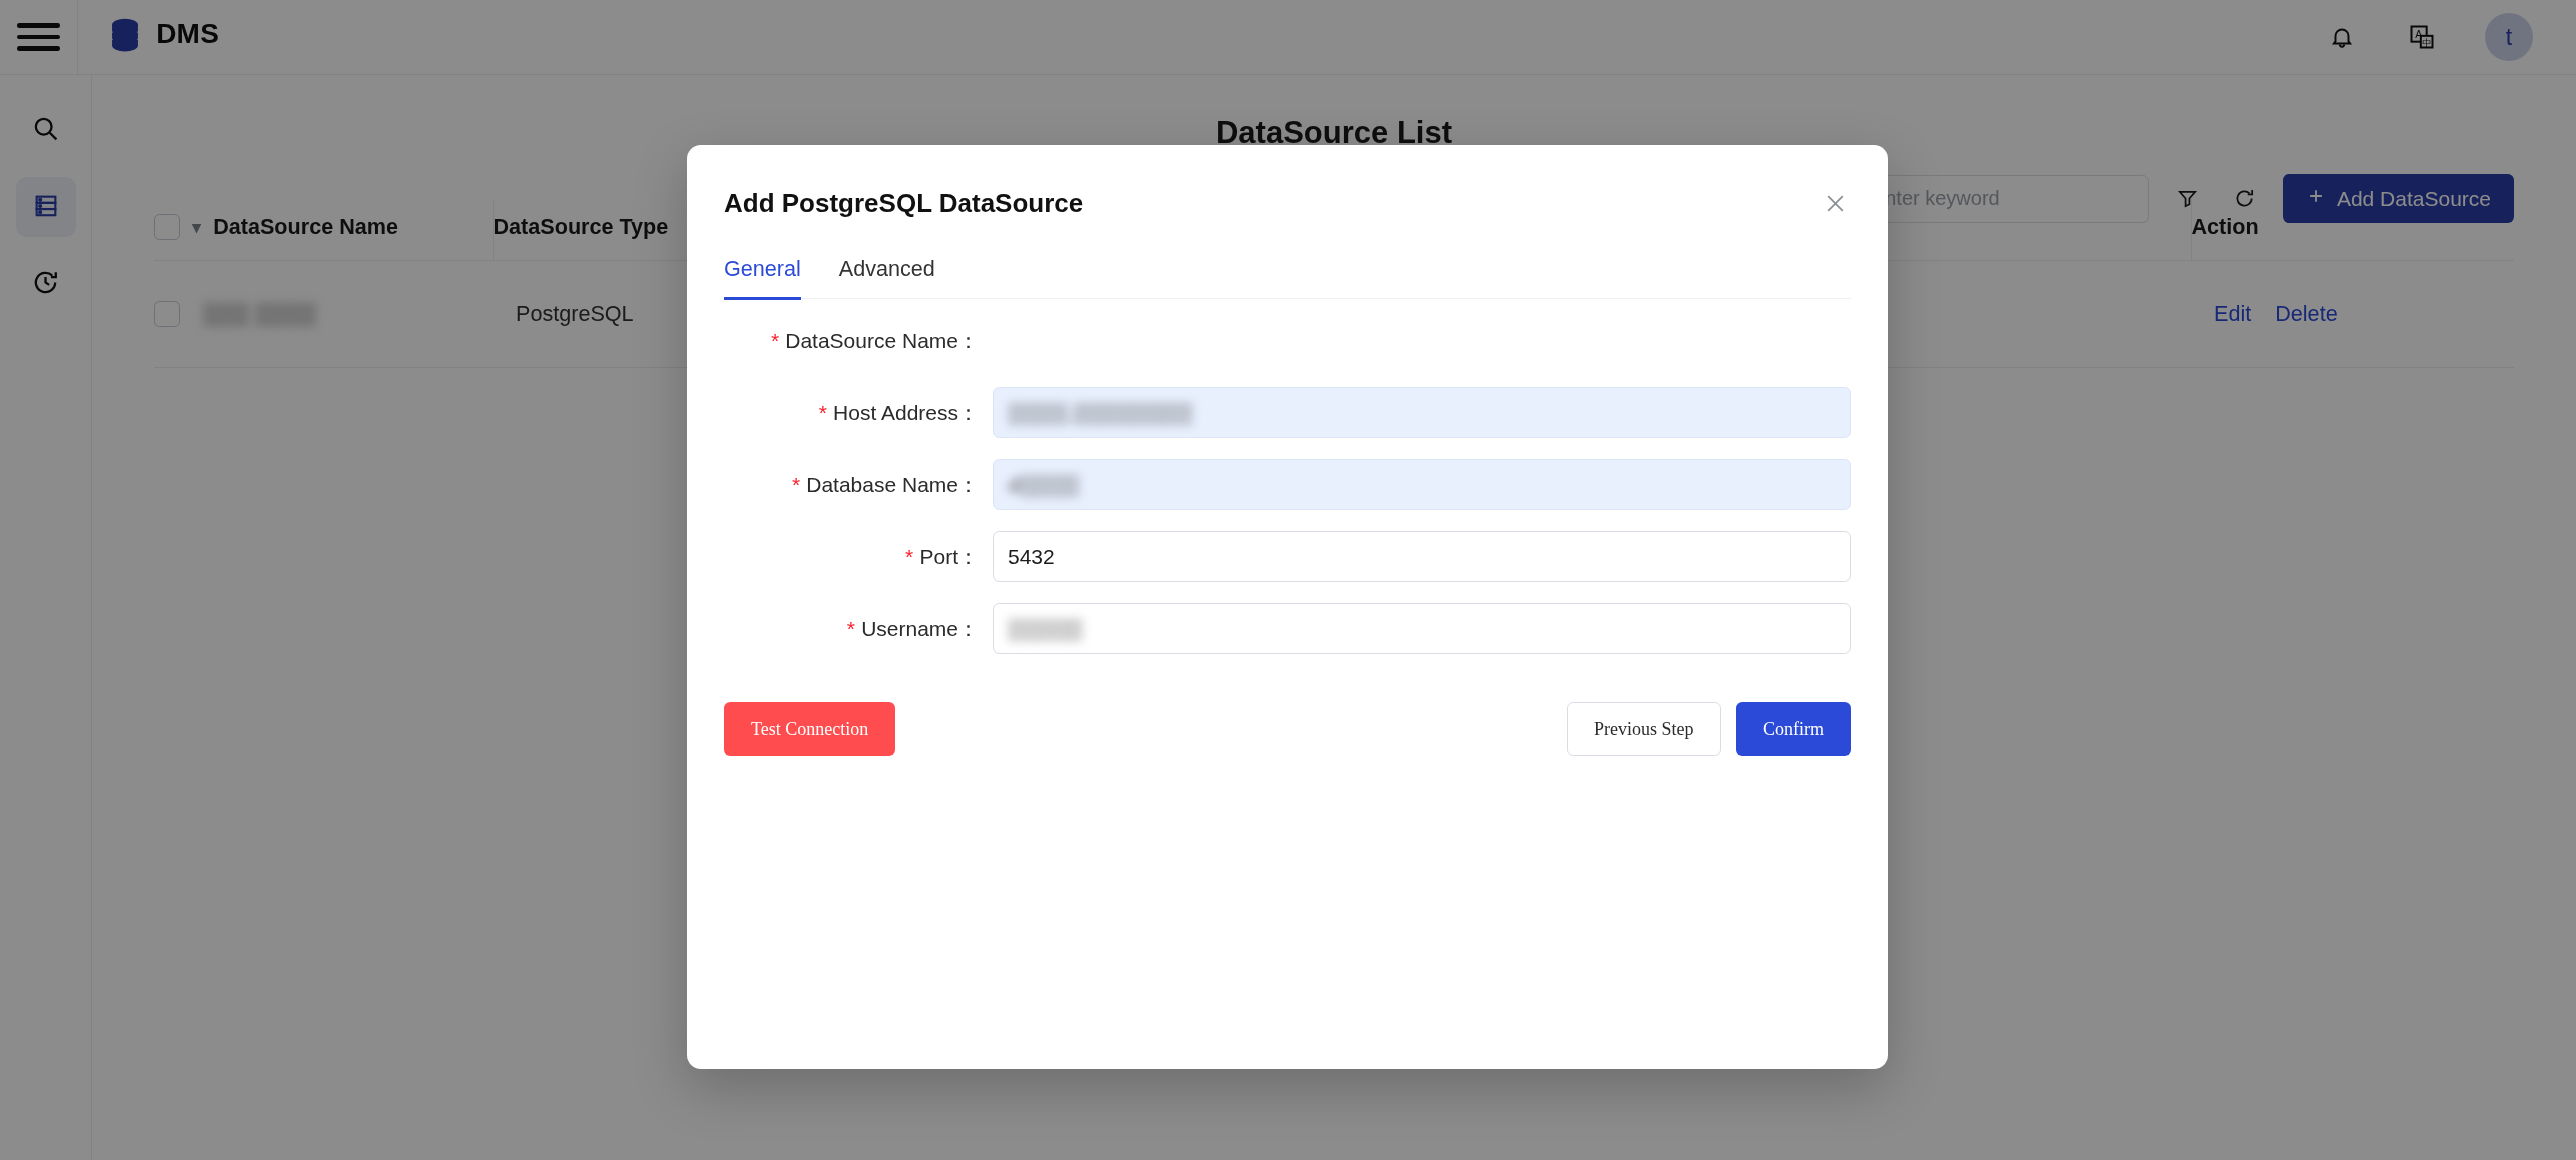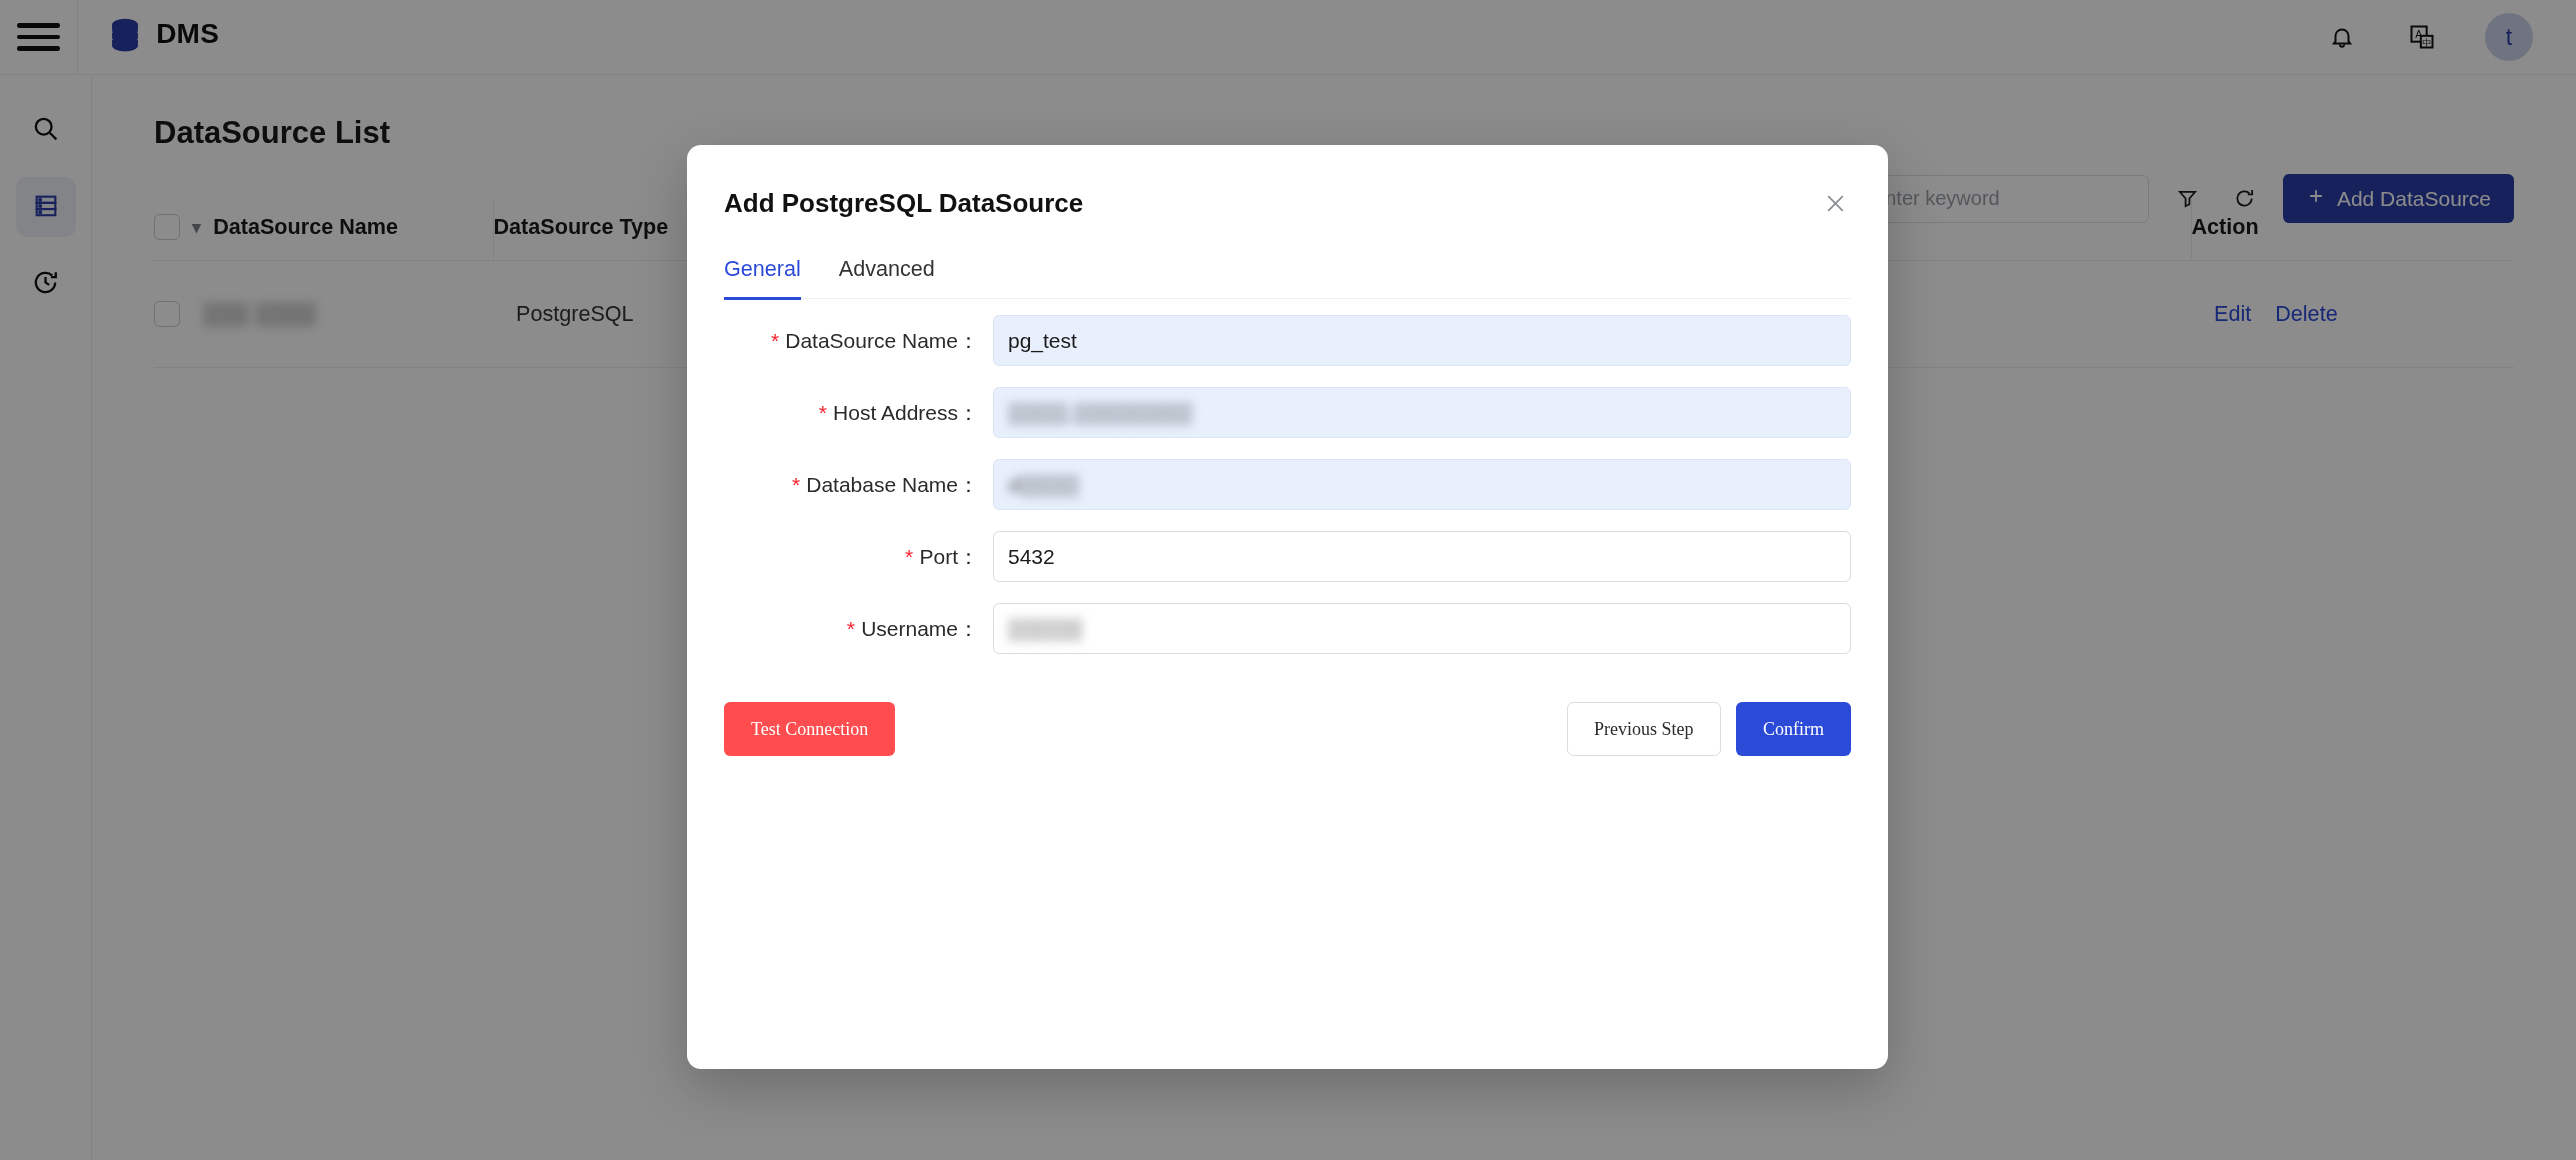--- a/index.html
+++ b/index.html
@@ -45,21 +45,21 @@
     display: flex; flex-direction: column; align-items: center;
     padding-top: 25px; gap: 17px;
   }
   .side-item {
     width: 60px; height: 60px; border-radius: 10.8px;
     display: flex; align-items: center; justify-content: center; cursor: pointer;
   }
   .side-item.active { background: #eef1f7; }
 
   .content { position: absolute; top: 75px; left: 92px; right: 0; bottom: 0; background: #fff; padding: 0 62px; }
-  .page-title { font-size: 31px; font-weight: 700; color: #1b1b1b; margin-top: 40px; }
+  .page-title { font-size: 31px; font-weight: 700; color: #1b1b1b; margin-top: 40px; text-align: center; }
 
   .toolbar { position: absolute; top: 99px; right: 62px; display: flex; align-items: center; gap: 20px; }
   .search-box {
     width: 323px; height: 48px; border: 0.8px solid #dcdfe6; border-radius: 6.2px;
     display: flex; align-items: center; gap: 10.8px; padding: 0 14px; background: #fff;
   }
   .search-box input {
     border: none; outline: none; font-size: 20px; color: #333; width: 100%;
     font-family: "Liberation Sans", sans-serif; background: transparent;
   }
@@ -314,25 +314,20 @@
       <div class="tab active">General</div>
       <div class="tab">Advanced</div>
     </div>
 
     <div class="form">
 
       <div class="frow">
         <div class="flabel">
           <span class="req">*</span><span>DataSource Name</span>：
         </div>
-        <div class="fctrl">
-          <div class="inp autofill">
-            <span class="val">pg_test</span>
-          </div>
-        </div>
       </div>
 
       <div class="frow">
         <div class="flabel">
           <span class="req">*</span><span>Host Address</span>：
         </div>
         <div class="fctrl">
           <div class="inp autofill">
             <span class="val blurval">▒▒▒▒.▒▒▒▒▒▒▒▒</span>
           </div>

